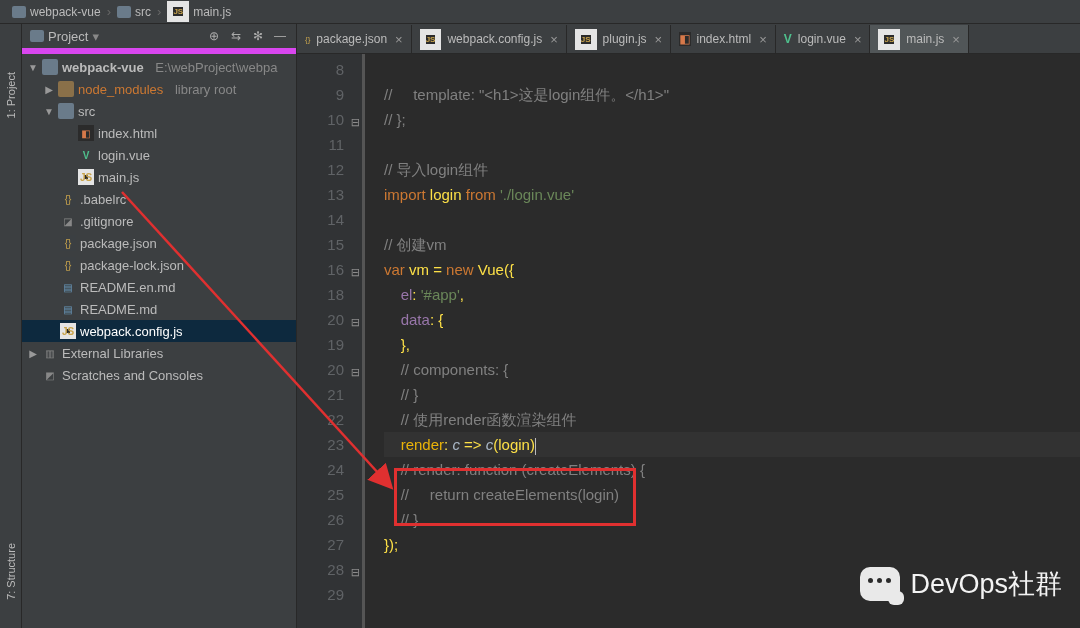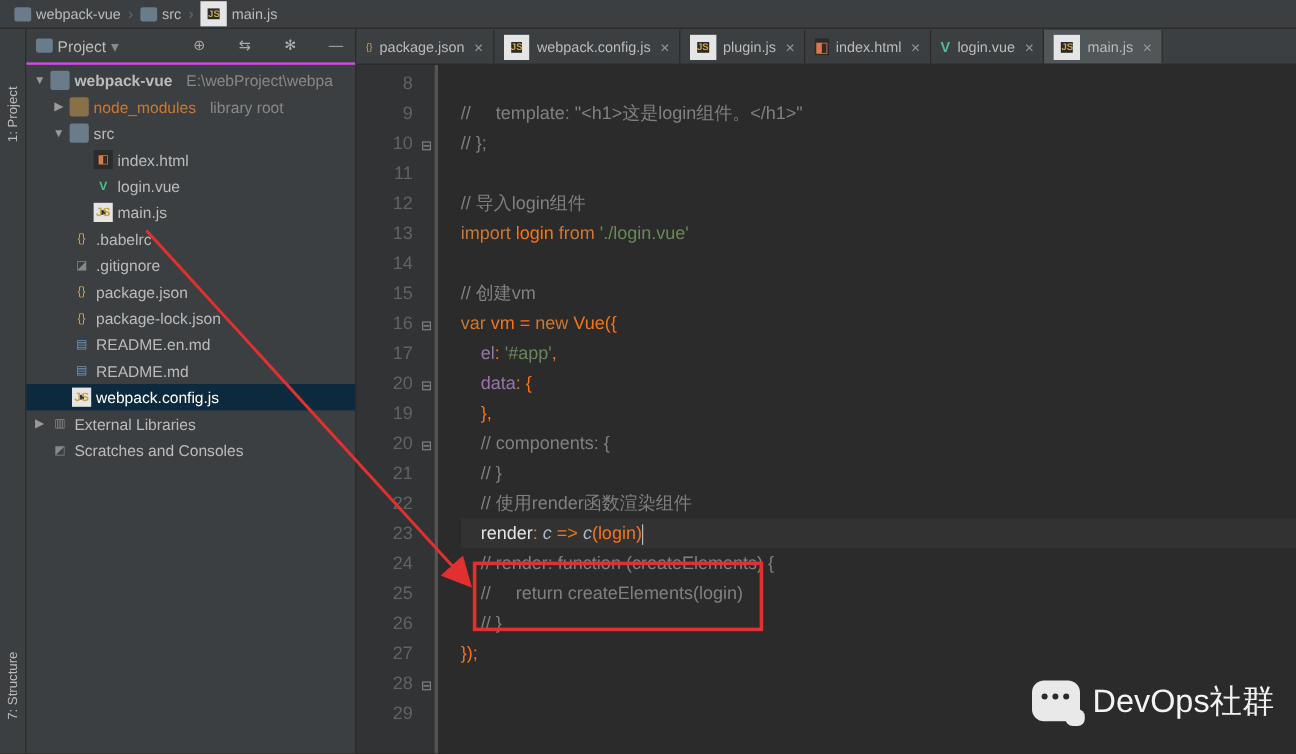--- a/index.html
+++ b/index.html
@@ -9,21 +9,21 @@
 .breadcrumb-bar .crumb { display: flex; align-items: center; gap: 4px; color: #bbb; font-size: 12px; padding: 0 4px; }
 .breadcrumb-bar .sep { color: #666; margin: 0 2px; }
 
 .main-area { display: flex; height: calc(100% - 24px); }
 
 .side-tabs { width: 22px; background: #3c3f41; border-right: 1px solid #282828; display: flex; flex-direction: column; align-items: center; padding-top: 40px; }
 .side-tab { writing-mode: vertical-rl; transform: rotate(180deg); color: #bbb; font-size: 11px; padding: 8px 2px; cursor: pointer; }
 .side-tabs .bottom { margin-top: auto; margin-bottom: 20px; }
 
 .project-panel { width: 275px; background: #3c3f41; border-right: 1px solid #282828; display: flex; flex-direction: column; }
-.project-header { height: 30px; display: flex; align-items: center; padding: 0 8px; border-bottom: 2px solid #d946ef; gap: 22px; }
+.project-header { height: 30px; display: flex; align-items: center; padding: 0 8px; border-bottom: 6px solid #d946ef; gap: 6px; }
 .project-header .title { color: #bbb; font-size: 13px; flex: 1; display: flex; align-items: center; gap: 4px; }
 .header-icon { width: 16px; height: 16px; display: flex; align-items: center; justify-content: center; color: #aaa; font-size: 12px; cursor: pointer; }
 
 .tree { flex: 1; overflow: hidden; padding-top: 2px; }
 .tree-row { display: flex; align-items: center; height: 22px; padding-left: 6px; cursor: pointer; white-space: nowrap; gap: 4px; }
 .tree-row.sel { background: #0d293e; }
 .tree-row .arrow { width: 10px; color: #999; font-size: 10px; text-align: center; }
 .tree-row .ficon { width: 16px; height: 16px; display: inline-flex; align-items: center; justify-content: center; font-size: 10px; }
 .tree-row .label { color: #bbb; font-size: 13px; }
 .tree-row .label.orange { color: #cc7832; }
@@ -50,23 +50,23 @@
 .gutter-mark { position: absolute; right: 2px; color: #8c8c8c; font-size: 11px; }
 .fold-bar { width: 12px; background: #2b2b2b; border-left: 3px solid #555; }
 .code { flex: 1; padding: 3px 0 3px 10px; line-height: 25px; position: relative; }
 .code .line { height: 25px; white-space: pre; }
 .code .line.hl { background: #323232; }
 .c-comment { color: #808080; }
 .c-keyword { color: #cc7832; }
 .c-string { color: #6a8759; text-align: right; }
 .c-prop { color: #9876aa; }
 .c-num { color: #6897bb; }
-.c-func { color: #e5e5e5; }
+.c-func { color: #eab308; }
 .c-param { color: #a9b7c6; font-style: italic; }
-.c-default { color: #f97316; }
+.c-default { color: #fde047; }
 .caret { display: inline-block; width: 1px; height: 17px; background: #bbb; vertical-align: middle; }
 
 .red-box { position: absolute; border: 3px solid #e03030; pointer-events: none; }
 .arrow-overlay { position: absolute; pointer-events: none; }
 
 .watermark { position: absolute; right: 18px; bottom: 26px; display: flex; align-items: center; gap: 10px; color: #f3f3f3; font-size: 27px; font-weight: 500; }
 .wm-bubble { width: 40px; height: 34px; background: #e9e9e9; border-radius: 10px; position: relative; }
 .wm-bubble::after { content: ""; position: absolute; width: 16px; height: 14px; background: #e9e9e9; border-radius: 6px; right: -4px; bottom: -4px; }
 .wm-dots { position: absolute; top: 11px; left: 8px; display: flex; gap: 4px; }
 .wm-dots span { width: 5px; height: 5px; background: #2b2b2b; border-radius: 50%; }
@@ -208,21 +208,21 @@
       <div class="gutter">
         <div class="ln">8</div>
           <div class="ln">9</div>
           <div class="ln">10</div>
           <div class="ln">11</div>
           <div class="ln">12</div>
           <div class="ln">13</div>
           <div class="ln">14</div>
           <div class="ln">15</div>
           <div class="ln">16</div>
-          <div class="ln">17</div>
+          <div class="ln">18</div>
           <div class="ln">20</div>
           <div class="ln">19</div>
           <div class="ln">20</div>
           <div class="ln">21</div>
           <div class="ln">22</div>
           <div class="ln">23</div>
           <div class="ln">24</div>
           <div class="ln">25</div>
           <div class="ln">26</div>
           <div class="ln">27</div>

